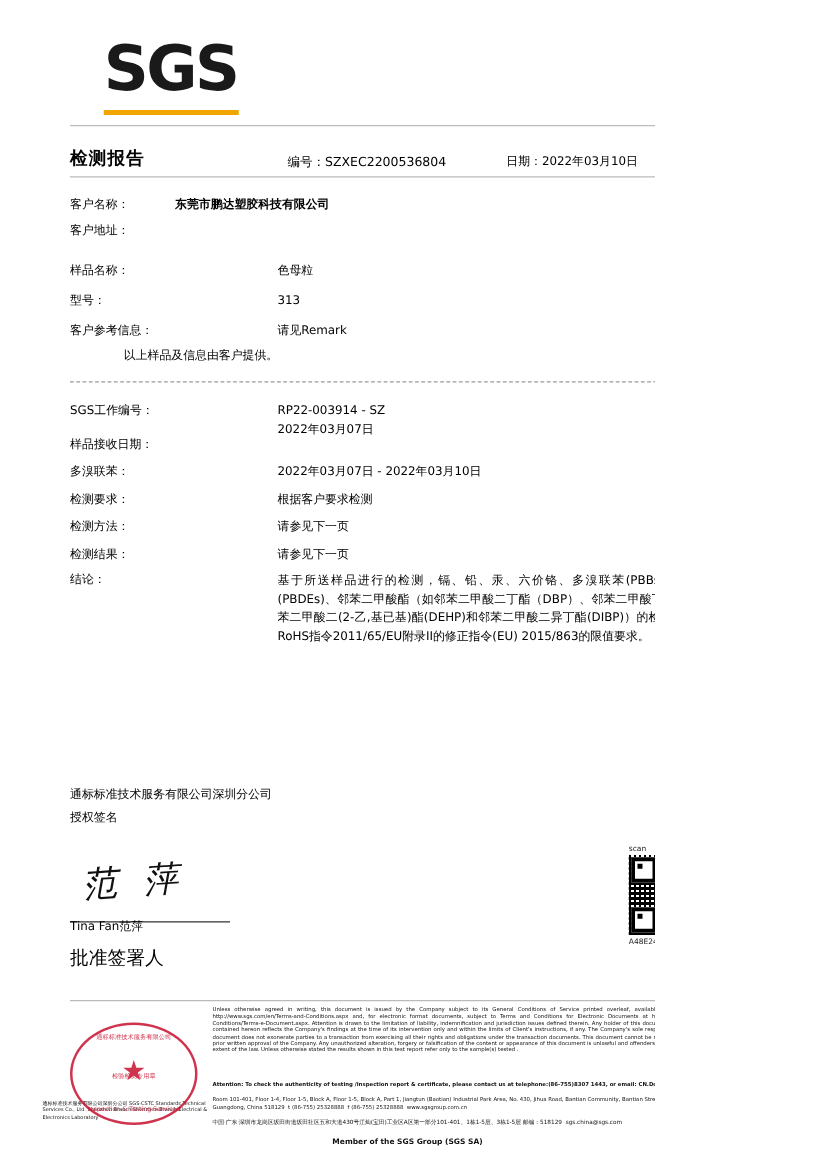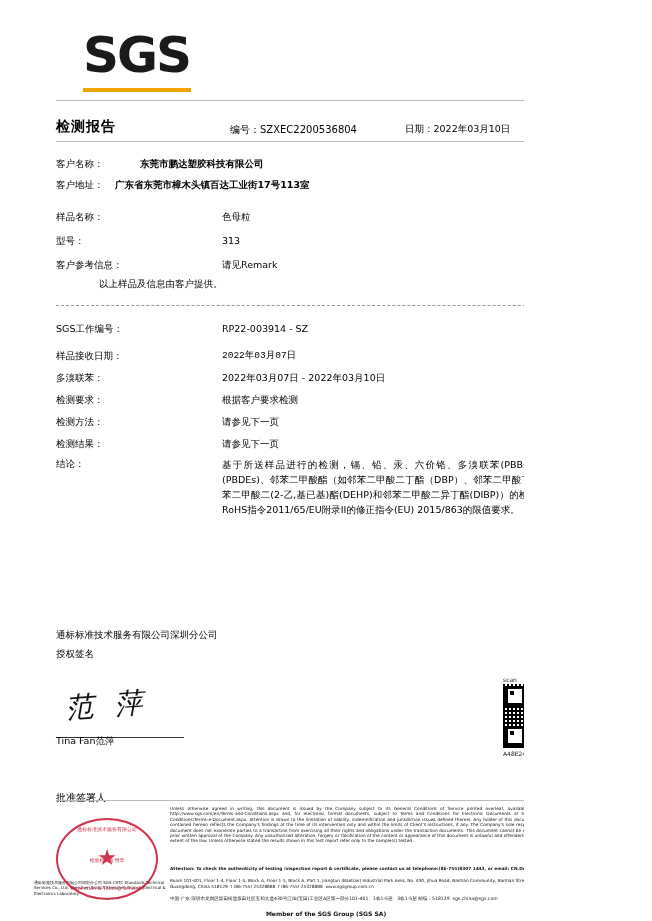--- a/index.html
+++ b/index.html
@@ -146,22 +146,21 @@
     position: absolute;
     left: 56px;
     top: 717px;
     font-size: 9.5px;
     margin-top: 18px;
   }
   .sig-role {
     position: absolute;
     left: 56px;
     top: 757px;
-    font-size: 10px;
-    margin-top: 34px;
+    font-size: 15px;
   }
 
   
   .qr-caption {
     position: absolute;
     left: 503px;
     top: 676px;
     font-size: 6px;
     color: #222;
   }
@@ -338,40 +337,39 @@
   <div class="report-date">
     <span>日期：</span><span>2022年03月10日</span>
   </div>
   <div class="page-no">第1页,共7页</div>
   <div class="hr-under-title"></div>
 
   <div class="label" style="top:157px;">客户名称：</div>
   <div class="value value-bold" style="left:140px; top:157px;">东莞市鹏达塑胶科技有限公司</div>
 
   <div class="label" style="top:178px;">客户地址：</div>
-  <div class="value value-bold" style="left:115px; top:178px;">广东省东莞市樟木头镇百达工业街17号113室</div>
 
   <div class="label" style="top:210px;">样品名称：</div>
   <div class="value" style="left:222px; top:210px;">色母粒</div>
 
   <div class="label" style="top:234px;">型号：</div>
   <div class="value" style="left:222px; top:234px;">313</div>
 
   <div class="label" style="top:258px;">客户参考信息：</div>
   <div class="value" style="left:222px; top:258px;">请见Remark</div>
 
   <div class="note-line" style="top:278px;margin-left:43px;">以上样品及信息由客户提供。</div>
 
   <div class="dashed" style="top:305px;"></div>
 
   <div class="label" style="top:322px;">SGS工作编号：</div>
   <div class="value" style="left:222px; top:322px;">RP22-003914 - SZ</div>
 
   <div class="label" style="top:349px;">样品接收日期：</div>
-  <div class="value" style="left:222px; top:349px;font-family:Liberation Mono, monospace;">2022年03月07日</div>
+  <div class="value" style="left:222px; top:337px;">2022年03月07日</div>
 
   <div class="label" style="top:371px;">多溴联苯：</div>
   <div class="value" style="left:222px; top:371px;">2022年03月07日 - 2022年03月10日</div>
 
   <div class="label" style="top:393px;">检测要求：</div>
   <div class="value" style="left:222px; top:393px;">根据客户要求检测</div>
 
   <div class="label" style="top:415px;">检测方法：</div>
   <div class="value" style="left:222px; top:415px;">请参见下一页</div>
 

